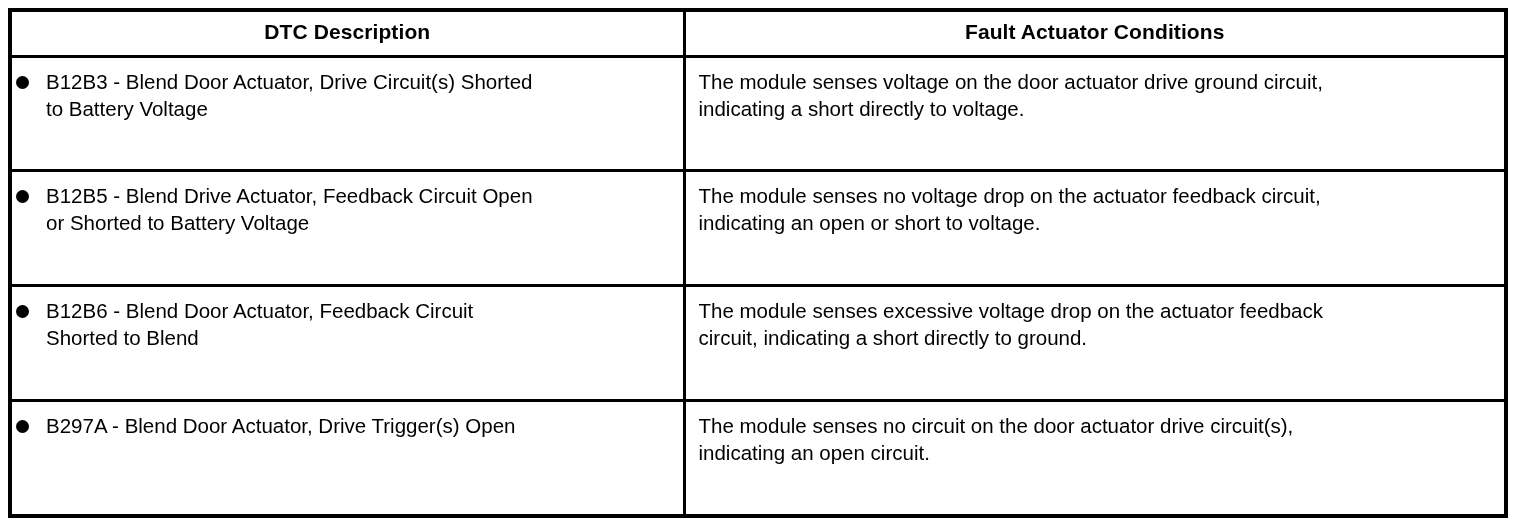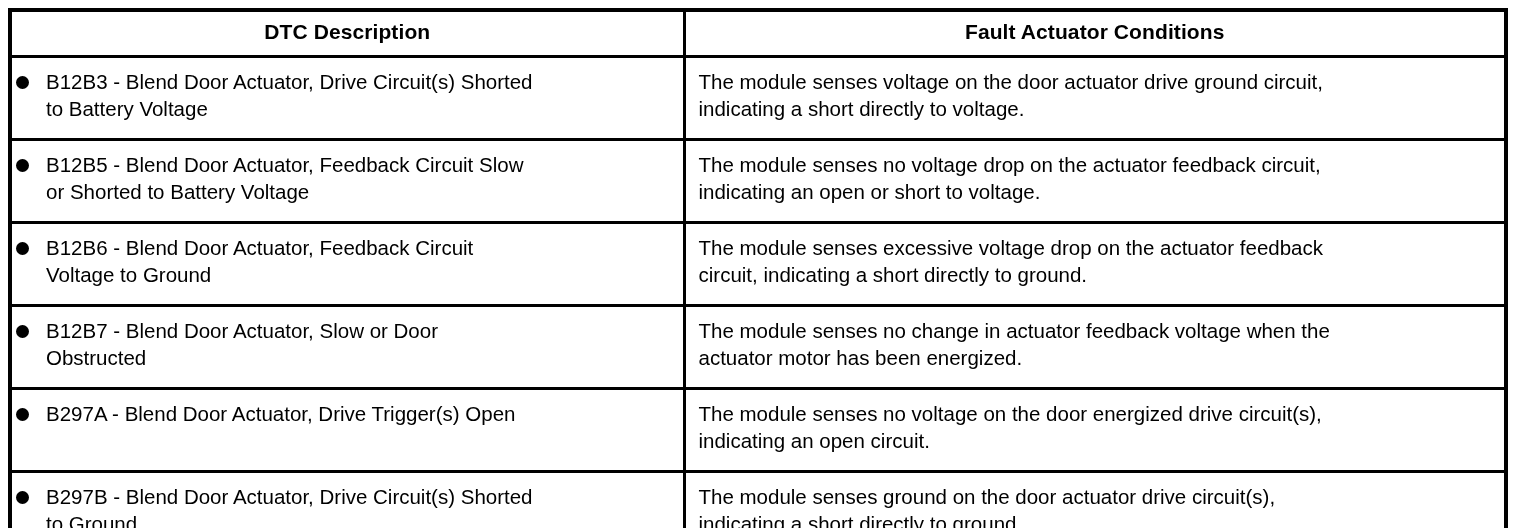--- a/index.html
+++ b/index.html
@@ -117,75 +117,49 @@
           </td>
           <td class="cell-cond">
             <span class="cond-text">The module senses voltage on the door actuator drive ground circuit,
 indicating a short directly to voltage.</span>
           </td>
         </tr>
         <tr>
           <td class="cell-dtc">
             <div class="dtc-item">
               <span class="bullet"></span>
-              <span class="dtc-text">B12B5 - Blend Door Actuator, Feedback Circuit Slow
+              <span class="dtc-text">B12B5 - Blend Drive Actuator, Feedback Circuit Open
 or Shorted to Battery Voltage</span>
             </div>
           </td>
           <td class="cell-cond">
             <span class="cond-text">The module senses no voltage drop on the actuator feedback circuit,
 indicating an open or short to voltage.</span>
           </td>
         </tr>
         <tr>
           <td class="cell-dtc">
             <div class="dtc-item">
               <span class="bullet"></span>
               <span class="dtc-text">B12B6 - Blend Door Actuator, Feedback Circuit
-Voltage to Ground</span>
+Shorted to Blend</span>
             </div>
           </td>
           <td class="cell-cond">
             <span class="cond-text">The module senses excessive voltage drop on the actuator feedback
 circuit, indicating a short directly to ground.</span>
           </td>
         </tr>
         <tr>
           <td class="cell-dtc">
             <div class="dtc-item">
               <span class="bullet"></span>
-              <span class="dtc-text">B12B7 - Blend Door Actuator, Slow or Door
-Obstructed</span>
-            </div>
-          </td>
-          <td class="cell-cond">
-            <span class="cond-text">The module senses no change in actuator feedback voltage when the
-actuator motor has been energized.</span>
-          </td>
-        </tr>
-        <tr>
-          <td class="cell-dtc">
-            <div class="dtc-item">
-              <span class="bullet"></span>
               <span class="dtc-text">B297A - Blend Door Actuator, Drive Trigger(s) Open</span>
             </div>
           </td>
           <td class="cell-cond">
-            <span class="cond-text">The module senses no voltage on the door energized drive circuit(s),
+            <span class="cond-text">The module senses no circuit on the door actuator drive circuit(s),
 indicating an open circuit.</span>
-          </td>
-        </tr>
-        <tr>
-          <td class="cell-dtc">
-            <div class="dtc-item">
-              <span class="bullet"></span>
-              <span class="dtc-text">B297B - Blend Door Actuator, Drive Circuit(s) Shorted
-to Ground</span>
-            </div>
-          </td>
-          <td class="cell-cond">
-            <span class="cond-text">The module senses ground on the door actuator drive circuit(s),
-indicating a short directly to ground.</span>
           </td>
         </tr>
       </tbody>
   </table>
 </div>
 
 </body></html>

